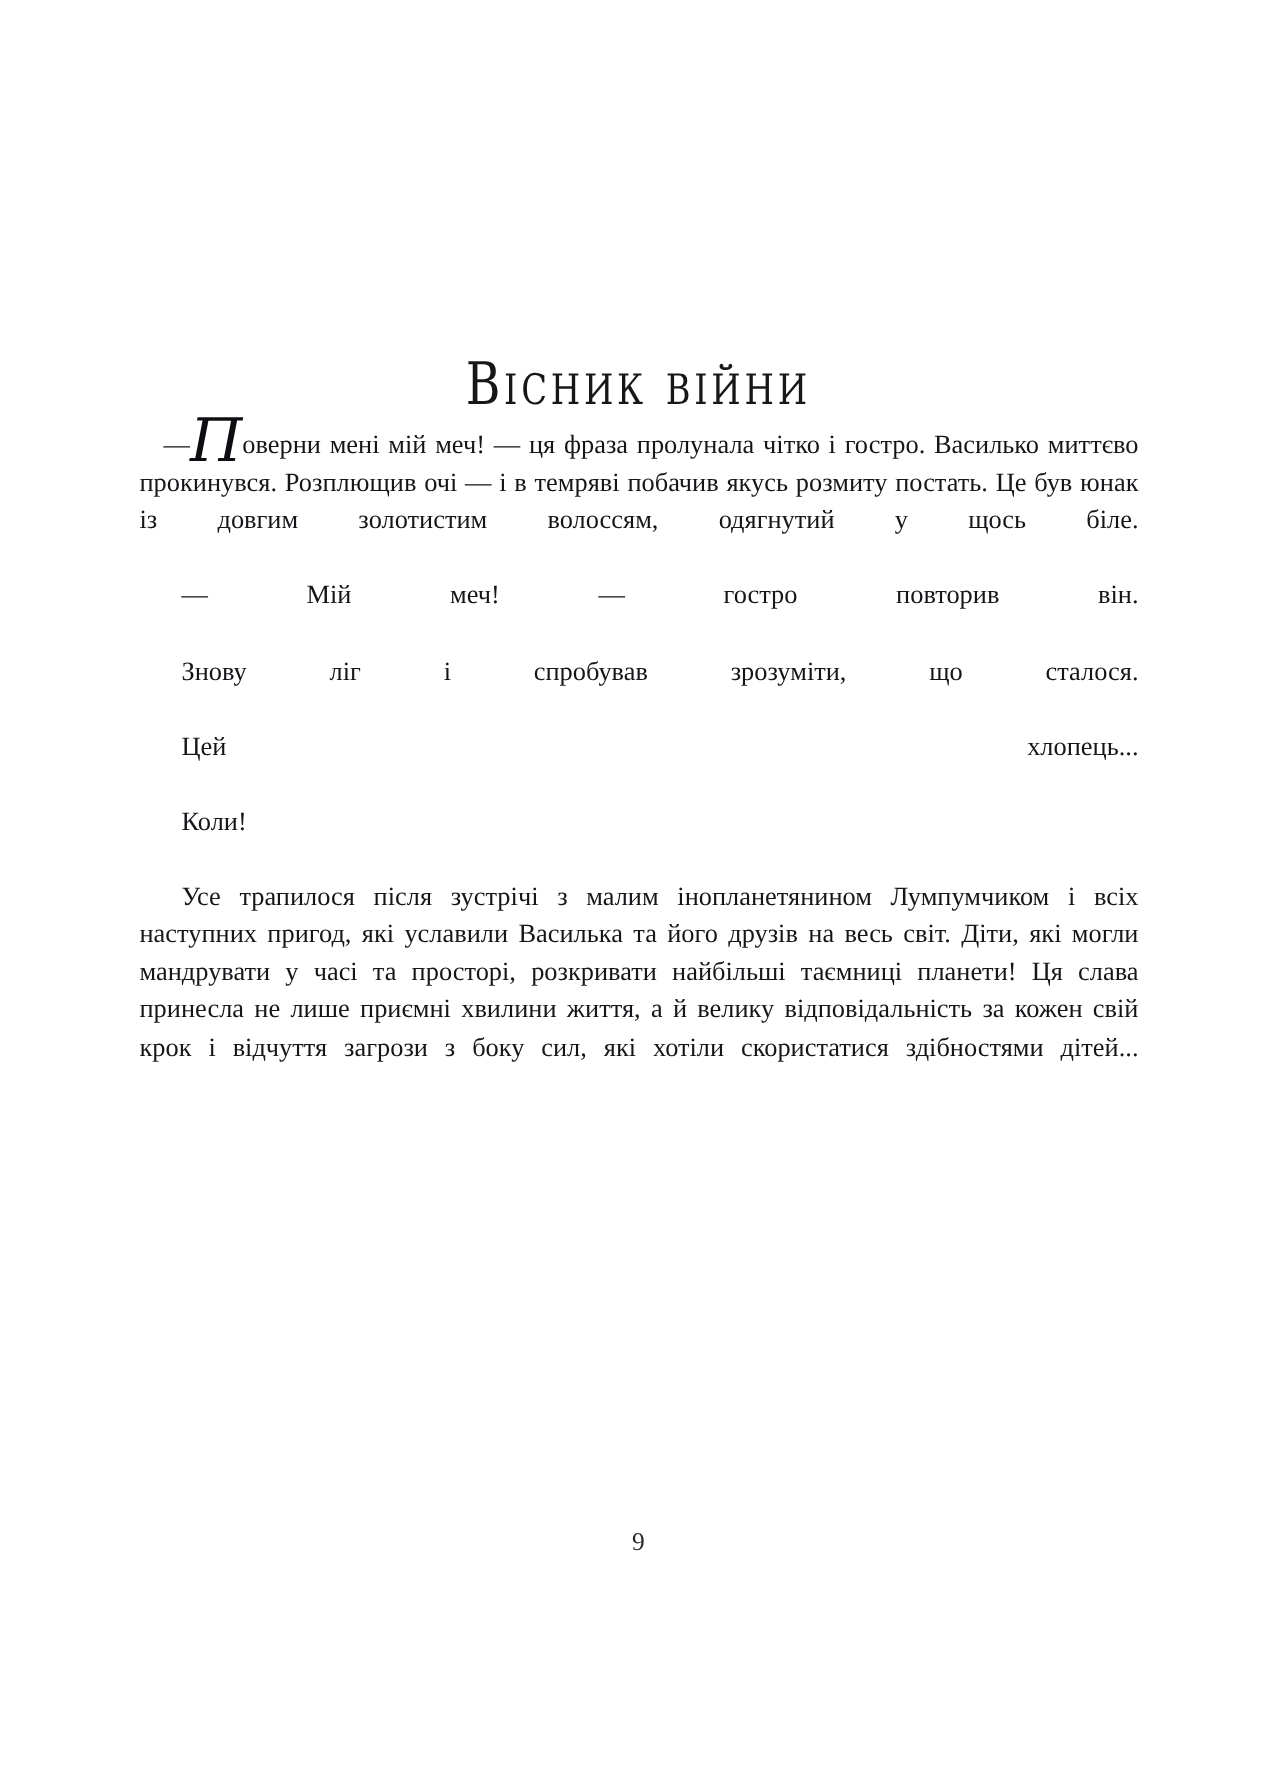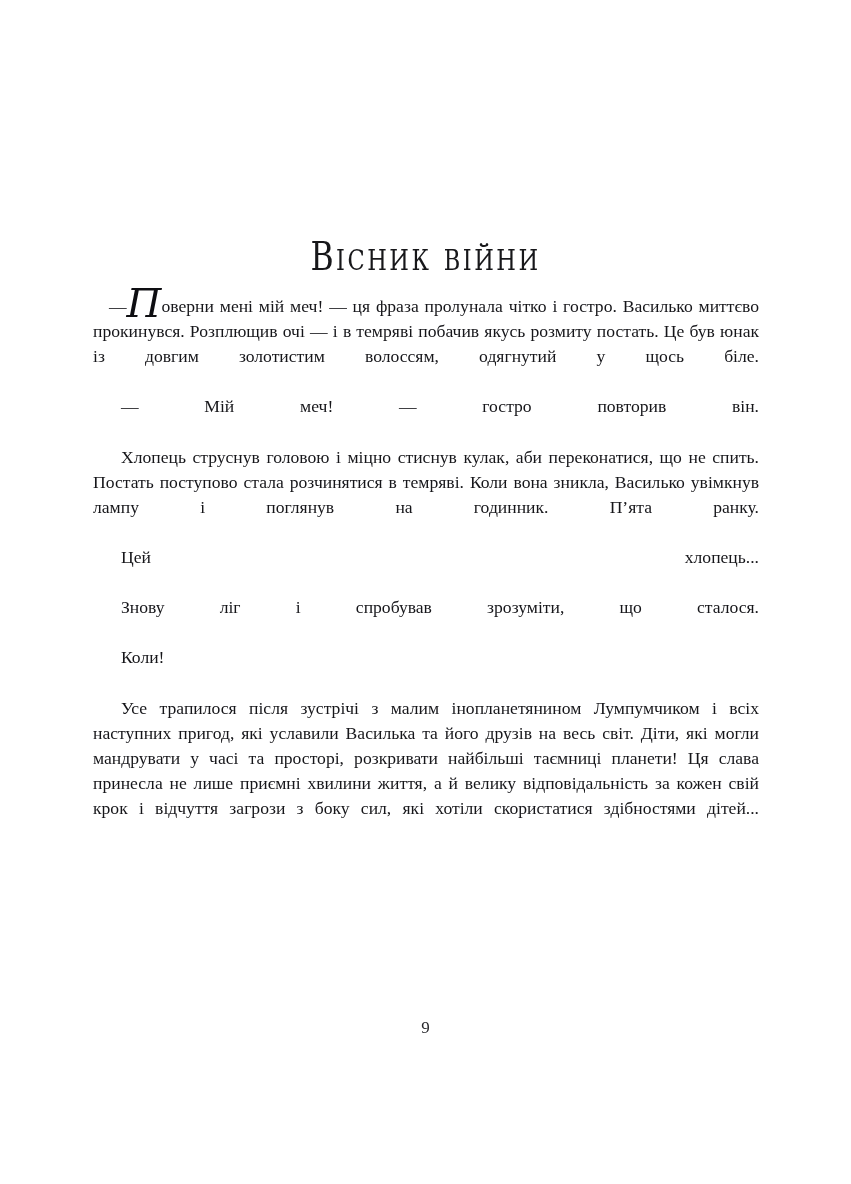--- a/index.html
+++ b/index.html
@@ -36,21 +36,21 @@
     font-stretch: semi-condensed;
     transform: scaleY(1.12);
     transform-origin: 50% 50%;
     white-space: nowrap;
   }
 
   
   .text-block {
     position: absolute;
     left: 93px;
-    top: 258px;
+    top: 248px;
     width: 666px;
     font-family: "Liberation Serif", "DejaVu Serif", serif;
     font-size: 17.6px;
     line-height: 25.1px;
     color: #16161a;
     text-align: justify;
     text-justify: inter-word;
     hyphens: manual;
     -webkit-hyphens: manual;
   }
@@ -112,25 +112,24 @@
 <div class="page">
 
   <h1 class="chapter-title">Вісник війни</h1>
 
   <div class="text-block">
 
     <p class="dropcap-para"><span class="dash-lead">—</span><span class="dropcap">П</span><span>оверни мені мій меч! — ця фраза пролунала чітко і гостро. Василь­ко миттєво прокинувся. Розплющив очі — і в темряві побачив якусь розмиту постать. Це був юнак із довгим золотистим волоссям, одягнутий у щось біле.</span></p>
 
     <p><span>— Мій меч! — гостро повторив він.</span></p>
 
-    <p><span>Хлопець струснув головою і міцно стиснув кулак, аби переконатися, що не спить. Постать поступово стала розчинятися в темряві. Коли вона зник­ла, Василько увімкнув лампу і поглянув на годинник. П’ята ранку.</span></p>
+
+    <p><span>Знову ліг і спробував зрозуміти, що сталося.</span></p>
 
     <p><span>Цей хлопець...</span></p>
-
-    <p><span>Знову ліг і спробував зрозуміти, що сталося.</span></p>
 
     <p><span>Коли!</span></p>
 
 
 
     <p><span>Усе трапилося після зустрічі з малим інопланетянином Лумпумчиком і всіх наступних пригод, які уславили Василька та його друзів на весь світ. Діти, які могли мандрувати у часі та просторі, розкривати найбільші таєм­ниці планети! Ця слава принесла не лише приємні хвилини життя, а й ве­лику відповідальність за кожен свій крок і відчуття загрози з боку сил, які хотіли скористатися здібностями дітей...</span></p>
 
 
 
   </div>

